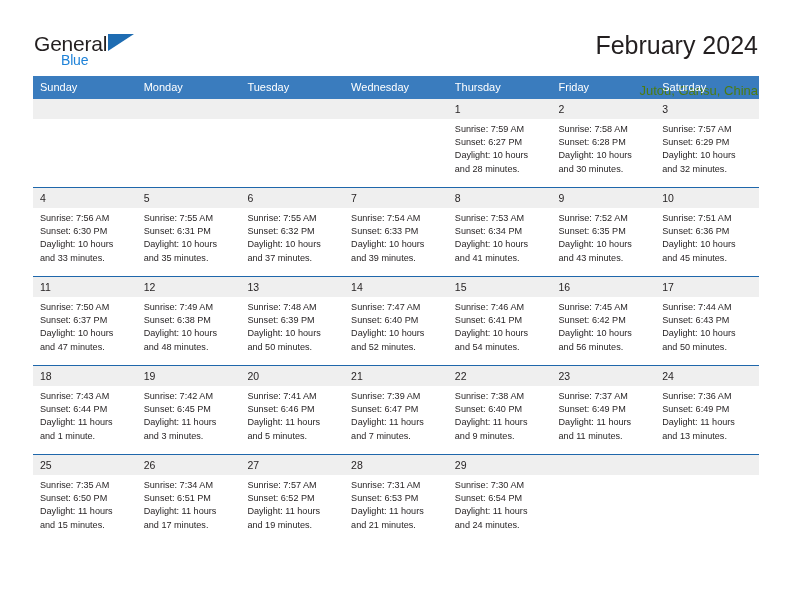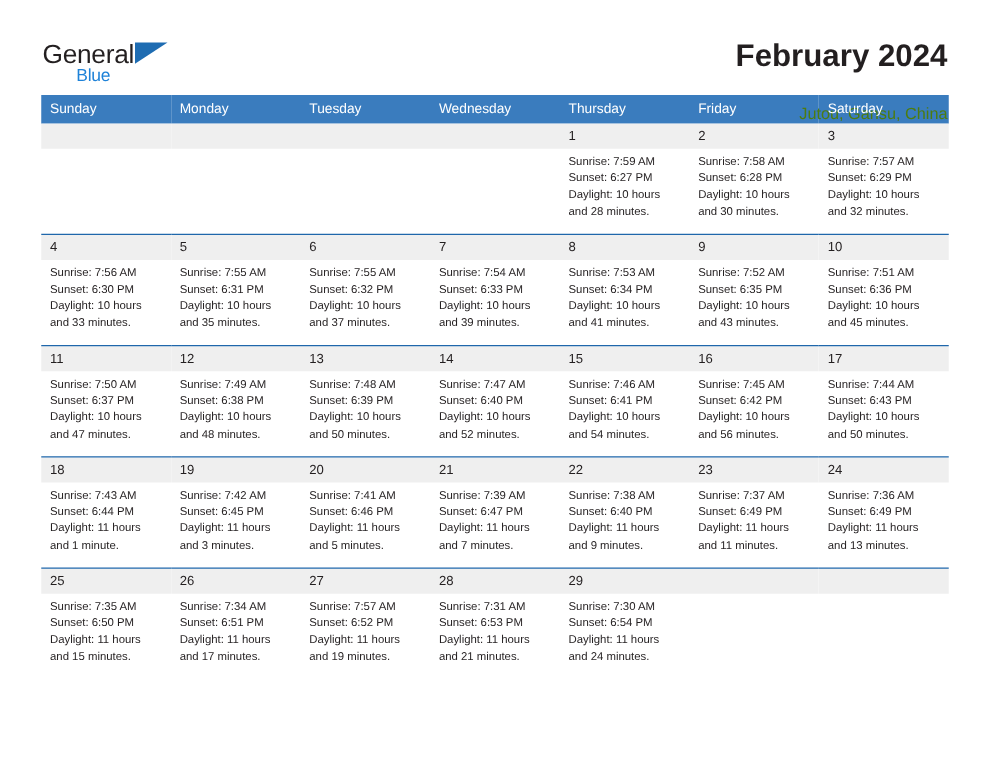--- a/index.html
+++ b/index.html
@@ -65,21 +65,21 @@
   }
 
   .titles {
     text-align: right;
     padding-right: 1px;
   }
   .cal-title {
     font-size: 25px;
     color: #231f20;
     line-height: 30px;
-    font-weight: bold;
+    font-weight: normal;
     white-space: nowrap;
   }
   .cal-subtitle {
     font-size: 13px;
     color: #4d7c0f;
     line-height: 22px;
     margin-top: 20px;
     white-space: nowrap;
   }
 

